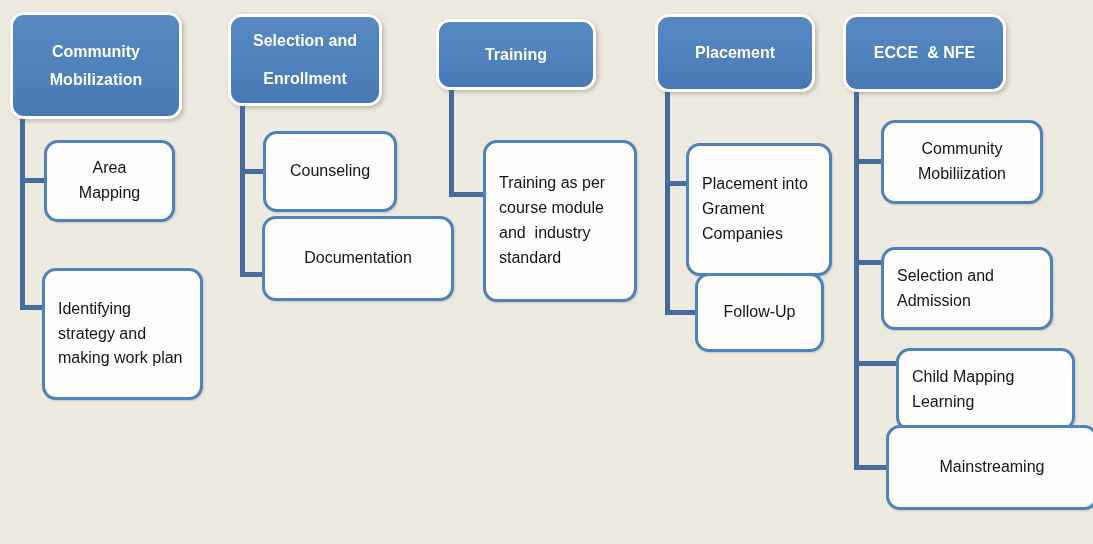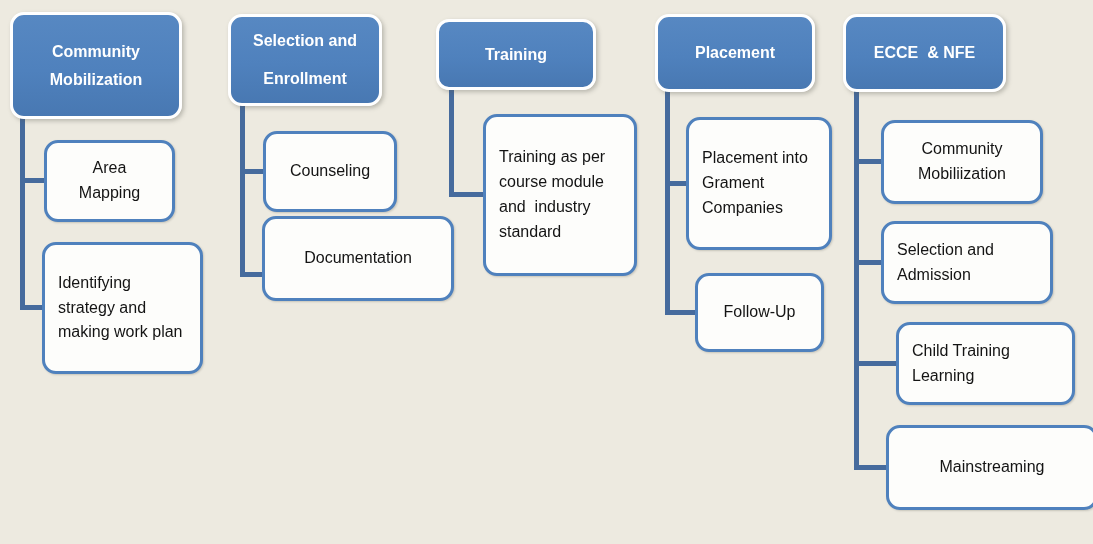--- a/index.html
+++ b/index.html
@@ -50,21 +50,21 @@
     border-radius: 14px;
     box-shadow: 1px 1px 2px rgba(90,90,80,0.25);
     display: flex;
     align-items: center;
     font-size: 16px;
     line-height: 1.55;
     color: var(--text);
   }
   .child .lbl { white-space: pre-wrap; width: 100%; }
   .child.center { justify-content: center; text-align: center; padding: 6px 20px; }
-  .child.left { justify-content: flex-start; text-align: left; padding: 6px 10px 6px 13px; }
+  .child.left { justify-content: flex-start; text-align: left; padding: 6px 10px 6px 13px; margin-top: 26px; }
   .conn {
     position: absolute;
     background: var(--connector);
   }
 </style>
 </head>
 <body>
 
 <div class="canvas">
 
@@ -92,21 +92,21 @@
   <div class="child center" style="left:263px; top:131px; width:134px; height:81px;">
     <span class="lbl">Counseling</span>
   </div>
   <div class="child center" style="left:262px; top:216px; width:192px; height:85px;">
     <span class="lbl">Documentation</span>
   </div>
 
   <div class="conn" style="left:449px; top:88px; width:5px; height:109px;"></div>
   <div class="conn" style="left:449px; top:192px; width:35px; height:5px;"></div>
 
-  <div class="hdr" style="left:436px; top:19px; width:160px; height:71px;border-radius:13px;">
+  <div class="hdr" style="left:436px; top:19px; width:160px; height:71px;">
     <span class="lbl">Training</span>
   </div>
   <div class="child left" style="left:483px; top:114px; width:154px; height:162px;">
     <span class="lbl">Training as per course module and  industry standard</span>
   </div>
 
   <div class="conn" style="left:665px; top:90px; width:5px; height:225px;"></div>
   <div class="conn" style="left:665px; top:181px; width:23px; height:5px;"></div>
   <div class="conn" style="left:665px; top:310px; width:32px; height:5px;"></div>
 
@@ -129,19 +129,19 @@
   <div class="hdr" style="left:843px; top:14px; width:163px; height:78px;">
     <span class="lbl">ECCE  &amp; NFE</span>
   </div>
   <div class="child left" style="left:881px; top:221px; width:172px; height:83px;">
     <span class="lbl">Selection and Admission</span>
   </div>
   <div class="child center" style="left:881px; top:120px; width:162px; height:84px; padding:6px 12px;">
     <span class="lbl">Community Mobiliization</span>
   </div>
   <div class="child left" style="left:896px; top:322px; width:179px; height:83px;">
-    <span class="lbl">Child Training Learning</span>
+    <span class="lbl">Child Mapping Learning</span>
   </div>
   <div class="child center" style="left:886px; top:425px; width:212px; height:85px;">
     <span class="lbl">Mainstreaming</span>
   </div>
 
 </div>
 
 </body></html>

